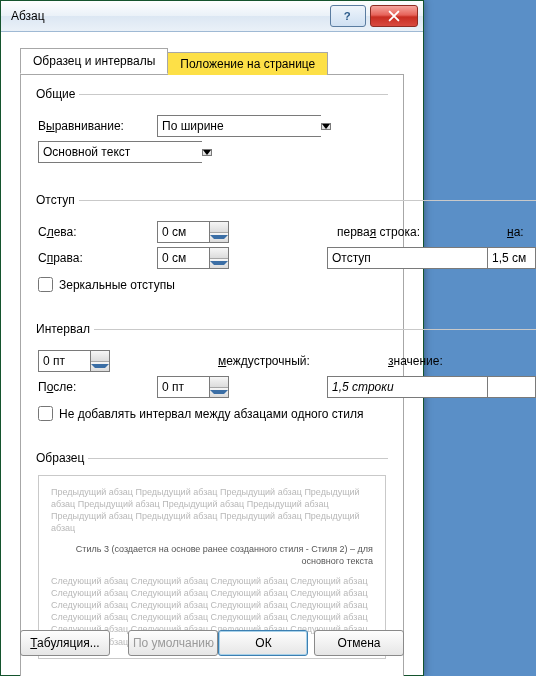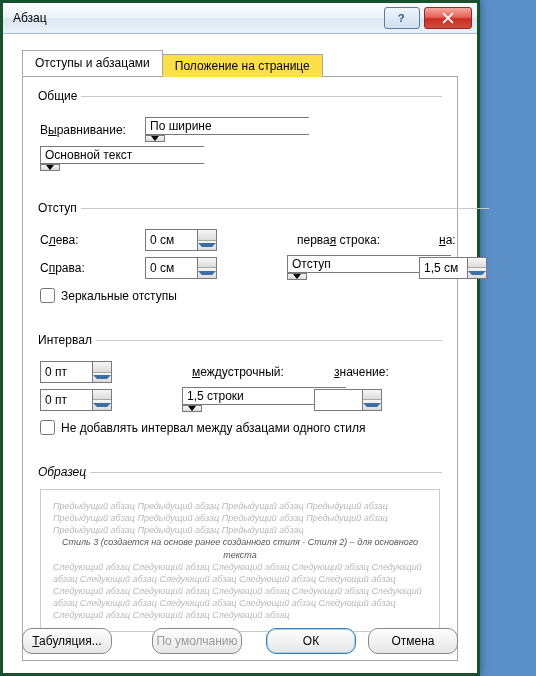--- a/index.html
+++ b/index.html
@@ -1,52 +1,52 @@
 <!DOCTYPE html>
 <html><head>
 <meta charset="utf-8">
 <style>
   html,body{margin:0;padding:0;font-family:"Segoe UI",Tahoma,sans-serif;font-size:12px;color:#000;background:#5a8fc7;}
-  .window{width:480px;height:676px;box-sizing:border-box;background:#fff;border:3px solid #14532d;box-shadow:0 0 8px rgba(0,0,0,.4);position:relative;}
+  .window{width:424px;height:676px;box-sizing:border-box;background:#fff;border:1px solid #14532d;box-shadow:0 0 8px rgba(0,0,0,.4);position:relative;}
   .titlebar{height:30px;background:linear-gradient(to bottom,#fdfefe 0%,#eaf1f8 50%,#dce7f3 51%,#eaf1f8 100%);border-bottom:1px solid #9fb9d4;display:flex;align-items:center;padding:0 5px 0 10px;}
   .titlebar .title{flex:1;font-size:12px;color:#000;}
   .win-btn{width:34px;height:20px;margin-left:4px;border:1px solid #5a7ca0;border-radius:3px;display:flex;align-items:center;justify-content:center;background:linear-gradient(to bottom,#eef4fb,#cfe0f2);}
   .win-btn.close{width:46px;background:linear-gradient(to bottom,#f5a7a0 0%,#e7635a 45%,#c82d22 55% ,#d84a40 100%);border-color:#8e2c24;}
   .win-btn svg{width:14px;height:14px;}
   .client{position:absolute;left:7px;right:7px;top:37px;bottom:7px;background:#fff;}
   .tabs{position:absolute;left:12px;top:12px;right:12px;}
   .tabstrip{display:flex;align-items:flex-end;height:24px;}
   .tab{border:1px solid #a7a7a7;border-bottom:none;padding:4px 12px 4px 12px;background:#fde047;font-size:12px;margin-right:-1px;position:relative;top:1px;}
   .tab.active{background:#fff;border-bottom:1px solid #fff;top:0;padding-top:5px;padding-bottom:5px;z-index:2;}
   .tabpage{border:1px solid #a7a7a7;background:#fff;padding:12px 15px 10px 15px;min-height:540px;box-sizing:border-box;}
   fieldset.sec{border:none;border-top:1px solid #c9c9c9;margin:0 0 14px 0;padding:10px 2px 4px 2px;}
   fieldset.sec>legend{padding:0 4px 0 0;font-size:12px;color:#000;margin-left:-2px;}
-  .row{display:flex;align-items:center;margin:4px 0;}
+  .row{display:flex;align-items:center;margin:4px 0;gap:14px;}
   .lbl{width:105px;}
   .lbl2{width:130px;margin-left:10px;}
   .u{color:#000;}
   .u .hot{text-decoration:underline;}
-  .combo-dd{width:130px;display:inline-flex;align-items:flex-start;flex-direction:column;}
+  .combo-dd{width:130px;display:inline-flex;align-items:center;}
   .combo-dd input{flex:1;border:1px solid #7a7a7a;border-right:none;height:22px;box-sizing:border-box;padding:1px 4px;font:inherit;}
   .combo-dd .btn{width:18px;border:1px solid #7a7a7a;background:linear-gradient(to bottom,#f6f6f6,#dcdcdc);display:flex;align-items:center;justify-content:center;}
   .spinner{display:inline-flex;align-items:stretch;height:22px;border-radius:9px;}
   .spinner input{width:52px;border:1px solid #7a7a7a;border-right:none;box-sizing:border-box;padding:1px 4px;font:inherit;}
   .spin-btns{display:flex;flex-direction:column;width:18px;border:1px solid #7a7a7a;}
   .spin-btns div{flex:1;background:linear-gradient(to bottom,#f6f6f6,#dcdcdc);display:flex;align-items:center;justify-content:center;border-bottom:1px solid #a7a7a7;}
   .spin-btns div:last-child{border-bottom:none;}
   .tri{width:0;height:0;border-left:4px solid transparent;border-right:4px solid transparent;}
   .tri.up{border-bottom:4px solid #3b6ea5;}
   .tri.down{border-top:4px solid #3b6ea5;}
   .tri.dn-blk{border-top:5px solid #000;}
   .chk{display:inline-flex;align-items:center;gap:6px;}
   .chk input{width:15px;height:15px;margin:0;}
   .sample-box{border:1px solid #c9c9c9;padding:10px 12px;font-size:9px;color:#b8b8b8;line-height:1.35;}
-  .sample-box .mid{color:#555;text-align:center;margin:0 0;}
+  .sample-box .mid{color:#555;text-align:right;margin:8px 0;}
   .btnbar{position:absolute;left:12px;right:12px;bottom:12px;display:flex;align-items:center;}
-  button.push{height:26px;min-width:90px;border:1px solid #8a8a8a;border-radius:10px;background:linear-gradient(to bottom,#fefefe,#e6e6e6);font:inherit;padding:0 0;}
+  button.push{height:26px;min-width:90px;border:1px solid #8a8a8a;border-radius:3px;background:linear-gradient(to bottom,#fefefe,#e6e6e6);font:inherit;padding:0 0;}
   button.push:disabled{color:#9a9a9a;text-align:center;}
   button.push.default{border:1px solid #3c7fb1;box-shadow:inset 0 0 0 1px #a7d1ea;}
 </style>
 </head>
 <body>
 
 <div class="window">
   <div class="titlebar">
     <div class="title">Абзац</div>
     <div class="win-btn">
@@ -58,21 +58,21 @@
       <svg viewBox="0 0 16 16">
           <path d="M3 3 L13 13 M13 3 L3 13" stroke="#fff" stroke-width="2.2" stroke-linecap="round"></path>
         </svg>
     </div>
   </div>
 
   <div class="client">
     <div class="tabs">
       <div class="tabstrip">
         <div class="tab active">
-          <span class="u"><span>Отступы и абзацами</span></span>
+          <span class="u"><span>Образец и интервалы</span></span>
         </div>
         <div class="tab">
           <span>Положение на странице</span>
         </div>
       </div>
       <div class="tabpage">
 
         <fieldset class="sec">
           <legend>Общие</legend>
           <div class="row">
@@ -168,33 +168,34 @@
                     <div class="tri down"></div>
                   </div>
                 </div>
             </div>
             <div style="width:70px;"></div>
             <div class="lbl2 u"><span></span><span class="hot">м</span><span>еждустрочный:</span></div>
             <div style="width:12px;"></div>
             <div class="u"><span></span><span class="hot">з</span><span>начение:</span></div>
           </div>
           <div class="row">
+            <div class="lbl u"><span>П</span><span class="hot">о</span><span>сле:</span></div>
             <div class="spinner">
               <input value="0 пт" style="">
               <div class="spin-btns">
                   <div>
                     <div class="tri up"></div>
                   </div>
                   <div>
                     <div class="tri down"></div>
                   </div>
                 </div>
             </div>
             <div style="width:70px;"></div>
-            <div class="combo-dd" style="width:120px;">
+            <div class="combo-dd" style="width:120px;font-style:italic;">
               <input value="1,5 строки" style="">
               <div class="btn">
                   <div class="tri dn-blk"></div>
                 </div>
             </div>
             <div style="width:12px;"></div>
             <div class="spinner">
               <input style="width: 48px;" value="">
               <div class="spin-btns">
                   <div>
@@ -207,21 +208,21 @@
             </div>
           </div>
           <div class="row" style="margin-top:8px;">
             <label class="chk">
               <input type="checkbox" style="">
               <span>Не добавлять интервал между абзацами одного стиля</span>
             </label>
           </div>
         </fieldset>
 
-        <fieldset class="sec" style="margin-top:22px;font-style:italic;">
+        <fieldset class="sec" style="margin-top:22px;">
           <legend>Образец</legend>
           <div class="sample-box">
             <div>Предыдущий абзац Предыдущий абзац Предыдущий абзац Предыдущий абзац Предыдущий абзац Предыдущий абзац Предыдущий абзац Предыдущий абзац Предыдущий абзац Предыдущий абзац Предыдущий абзац</div>
             <div class="mid">Стиль 3 (создается на основе ранее созданного стиля - Стиля 2) – для основного текста</div>
             <div>Следующий абзац Следующий абзац Следующий абзац Следующий абзац Следующий абзац Следующий абзац Следующий абзац Следующий абзац Следующий абзац Следующий абзац Следующий абзац Следующий абзац Следующий абзац Следующий абзац Следующий абзац Следующий абзац Следующий абзац Следующий абзац Следующий абзац Следующий абзац Следующий абзац</div>
           </div>
         </fieldset>
 
       </div>
     </div>

